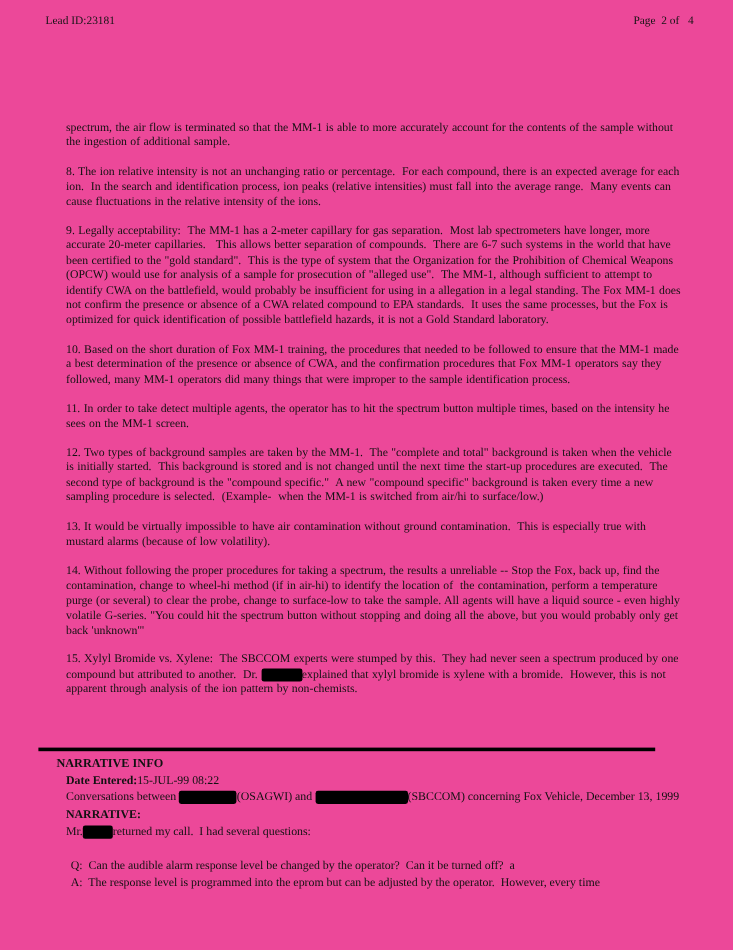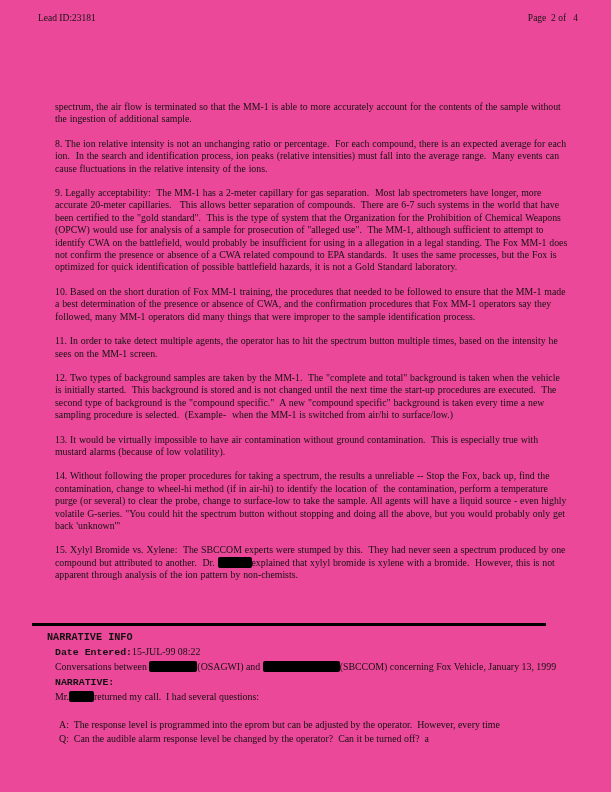--- a/index.html
+++ b/index.html
@@ -55,21 +55,21 @@
     margin-bottom: 4px;
   }
   .nline {
     line-height: 14.2px;
     white-space: pre-wrap;
   }
   .k-heading { margin-left: 0; font-size: 10.2px; }
   .k-labeled, .k-plain { margin-left: 8px; }
   .k-qa { margin-left: 12px; line-height: 13.8px; }
   .spacer { height: 14px; }
-  .bold { font-weight: bold; font-family: Liberation Mono, monospace; }
+  .bold { font-weight: bold; }
   .redaction {
     display: inline-block;
     height: 11px;
     background: #000000;
     border-radius: 2px;
     vertical-align: text-bottom;
   }
 </style>
 </head>
 <body>
@@ -90,21 +90,21 @@
       <p class="para"><span>13. It would be virtually impossible to have air contamination without ground contamination.  This is especially true with mustard alarms (because of low volatility).</span></p>
       <p class="para"><span>14. Without following the proper procedures for taking a spectrum, the results a unreliable -- Stop the Fox, back up, find the contamination, change to wheel-hi method (if in air-hi) to identify the location of  the contamination, perform a temperature purge (or several) to clear the probe, change to surface-low to take the sample. All agents will have a liquid source - even highly volatile G-series. "You could hit the spectrum button without stopping and doing all the above, but you would probably only get back 'unknown'"</span></p>
       <p class="para"><span>15. Xylyl Bromide vs. Xylene:  The SBCCOM experts were stumped by this.  They had never seen a spectrum produced by one compound but attributed to another.  Dr. </span><span class="redaction" style="width: 34px;"></span><span>explained that xylyl bromide is xylene with a bromide.  However, this is not apparent through analysis of the ion pattern by non-chemists.</span></p>
     </div>
 
   <div class="narrative">
     <div class="divider"></div>
     <div id="narrative-lines">
         <div class="nline k-heading"><span class="bold">NARRATIVE INFO</span></div>
         <div class="nline k-labeled"><span class="bold">Date Entered:</span><span>15-JUL-99 08:22</span></div>
-        <div class="nline k-plain"><span>Conversations between </span><span class="redaction" style="width: 48px;"></span><span>(OSAGWI) and </span><span class="redaction" style="width: 77px;"></span><span>(SBCCOM) concerning Fox Vehicle, January 13, 1999</span></div>
+        <div class="nline k-plain"><span>Conversations between </span><span class="redaction" style="width: 48px;"></span><span>(OSAGWI) and </span><span class="redaction" style="width: 77px;"></span><span>(SBCCOM) concerning Fox Vehicle, December 13, 1999</span></div>
         <div class="nline k-labeled"><span class="bold">NARRATIVE:</span></div>
         <div class="nline k-plain"><span>Mr.</span><span class="redaction" style="width: 25px;"></span><span>returned my call.  I had several questions:</span></div>
         <div class="spacer"></div>
+        <div class="nline k-qa"><span>Q:  Can the audible alarm response level be changed by the operator?  Can it be turned off?  a</span></div>
         <div class="nline k-qa"><span>A:  The response level is programmed into the eprom but can be adjusted by the operator.  However, every time</span></div>
-        <div class="nline k-qa"><span>Q:  Can the audible alarm response level be changed by the operator?  Can it be turned off?  a</span></div>
       </div>
   </div>
 </div>
 
 </body></html>

